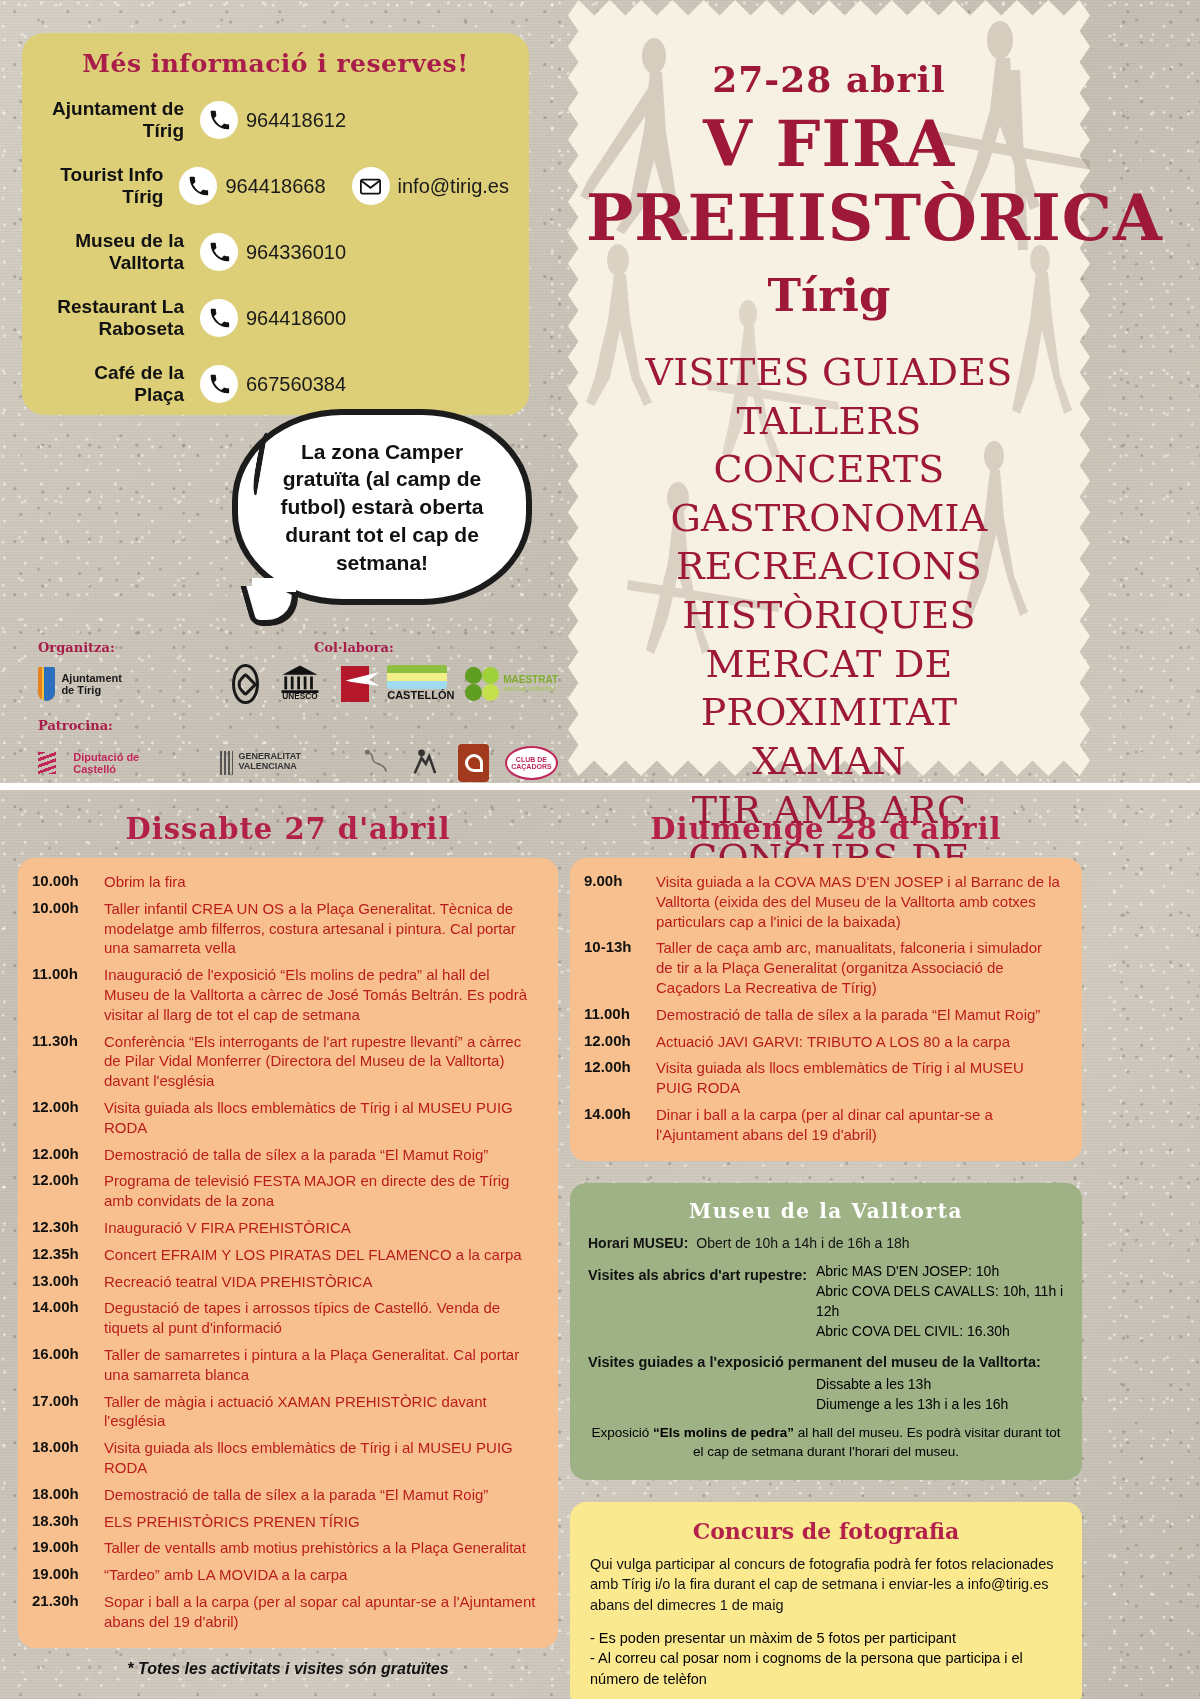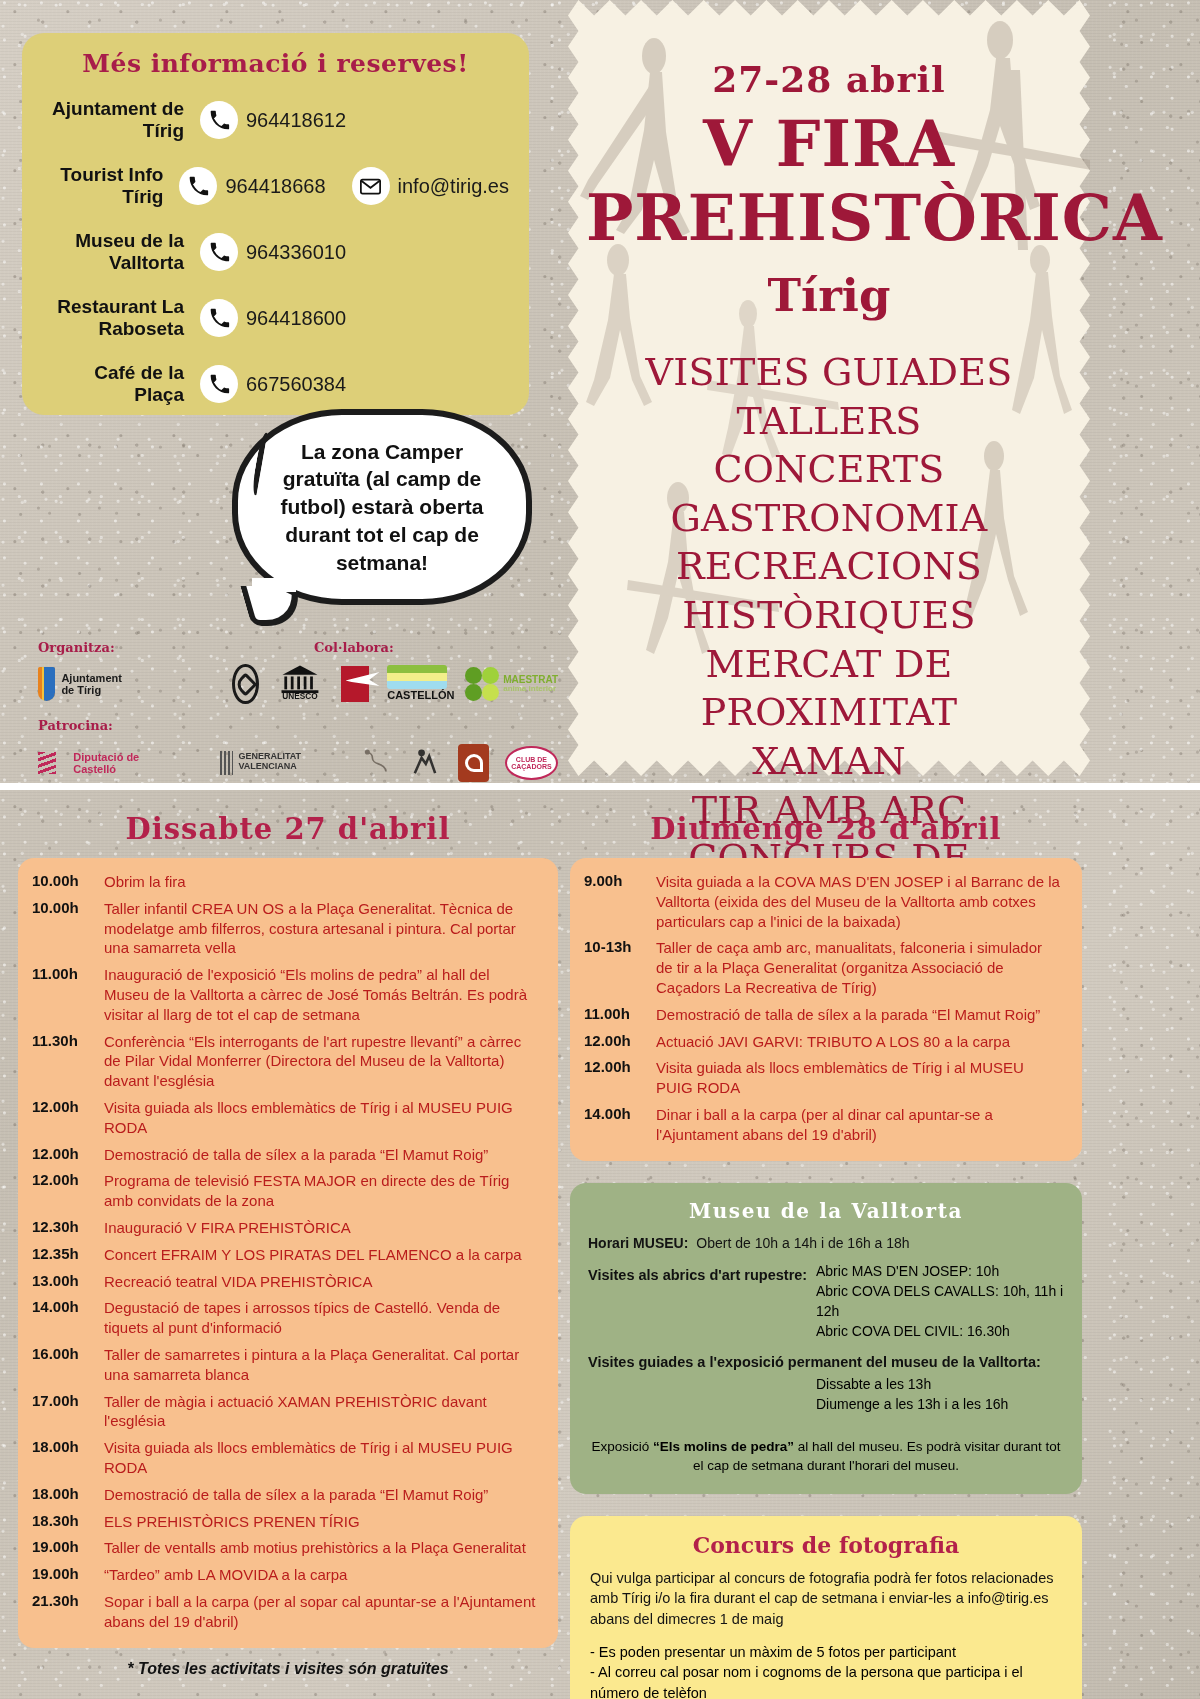--- a/index.html
+++ b/index.html
@@ -223,21 +223,21 @@
   }
   .museum-title {
     text-align:center; font-family:"DejaVu Serif", serif; font-weight:bold;
     color:#fff; font-size: 20px; letter-spacing: 1.6px; margin-bottom: 12px;
   }
   .mu-line { display:flex; margin-bottom: 10px; font-size: 14px; color:#131313; }
   .mu-key { font-weight:bold; flex:none; margin-right: 8px; }
   .mu-head2 { font-weight:bold; font-size:14.5px; color:#111; margin: 6px 0 4px; }
   .mu-indent { margin-left: 228px; font-size:14px; line-height:1.45; }
   .mu-indent2 { margin-left: 228px; font-size:14px; line-height:1.45; }
-  .mu-foot { font-size: 13.5px; line-height:1.4; text-align:center; margin-top: 24px; }
+  .mu-foot { font-size: 13.5px; line-height:1.4; text-align:center; margin-top: 10px; }
 
   .contest-box {
     background:#fbe98f; border-radius: 16px; padding: 16px 20px 20px;
     margin-top: 22px;
   }
   .contest-title {
     text-align:center; font-family:"DejaVu Serif", serif; font-weight:bold;
     color:#b3214a; font-size: 22px; margin-bottom: 10px;
   }
   .contest-p { font-size: 14.5px; line-height: 1.4; color:#141414; }

